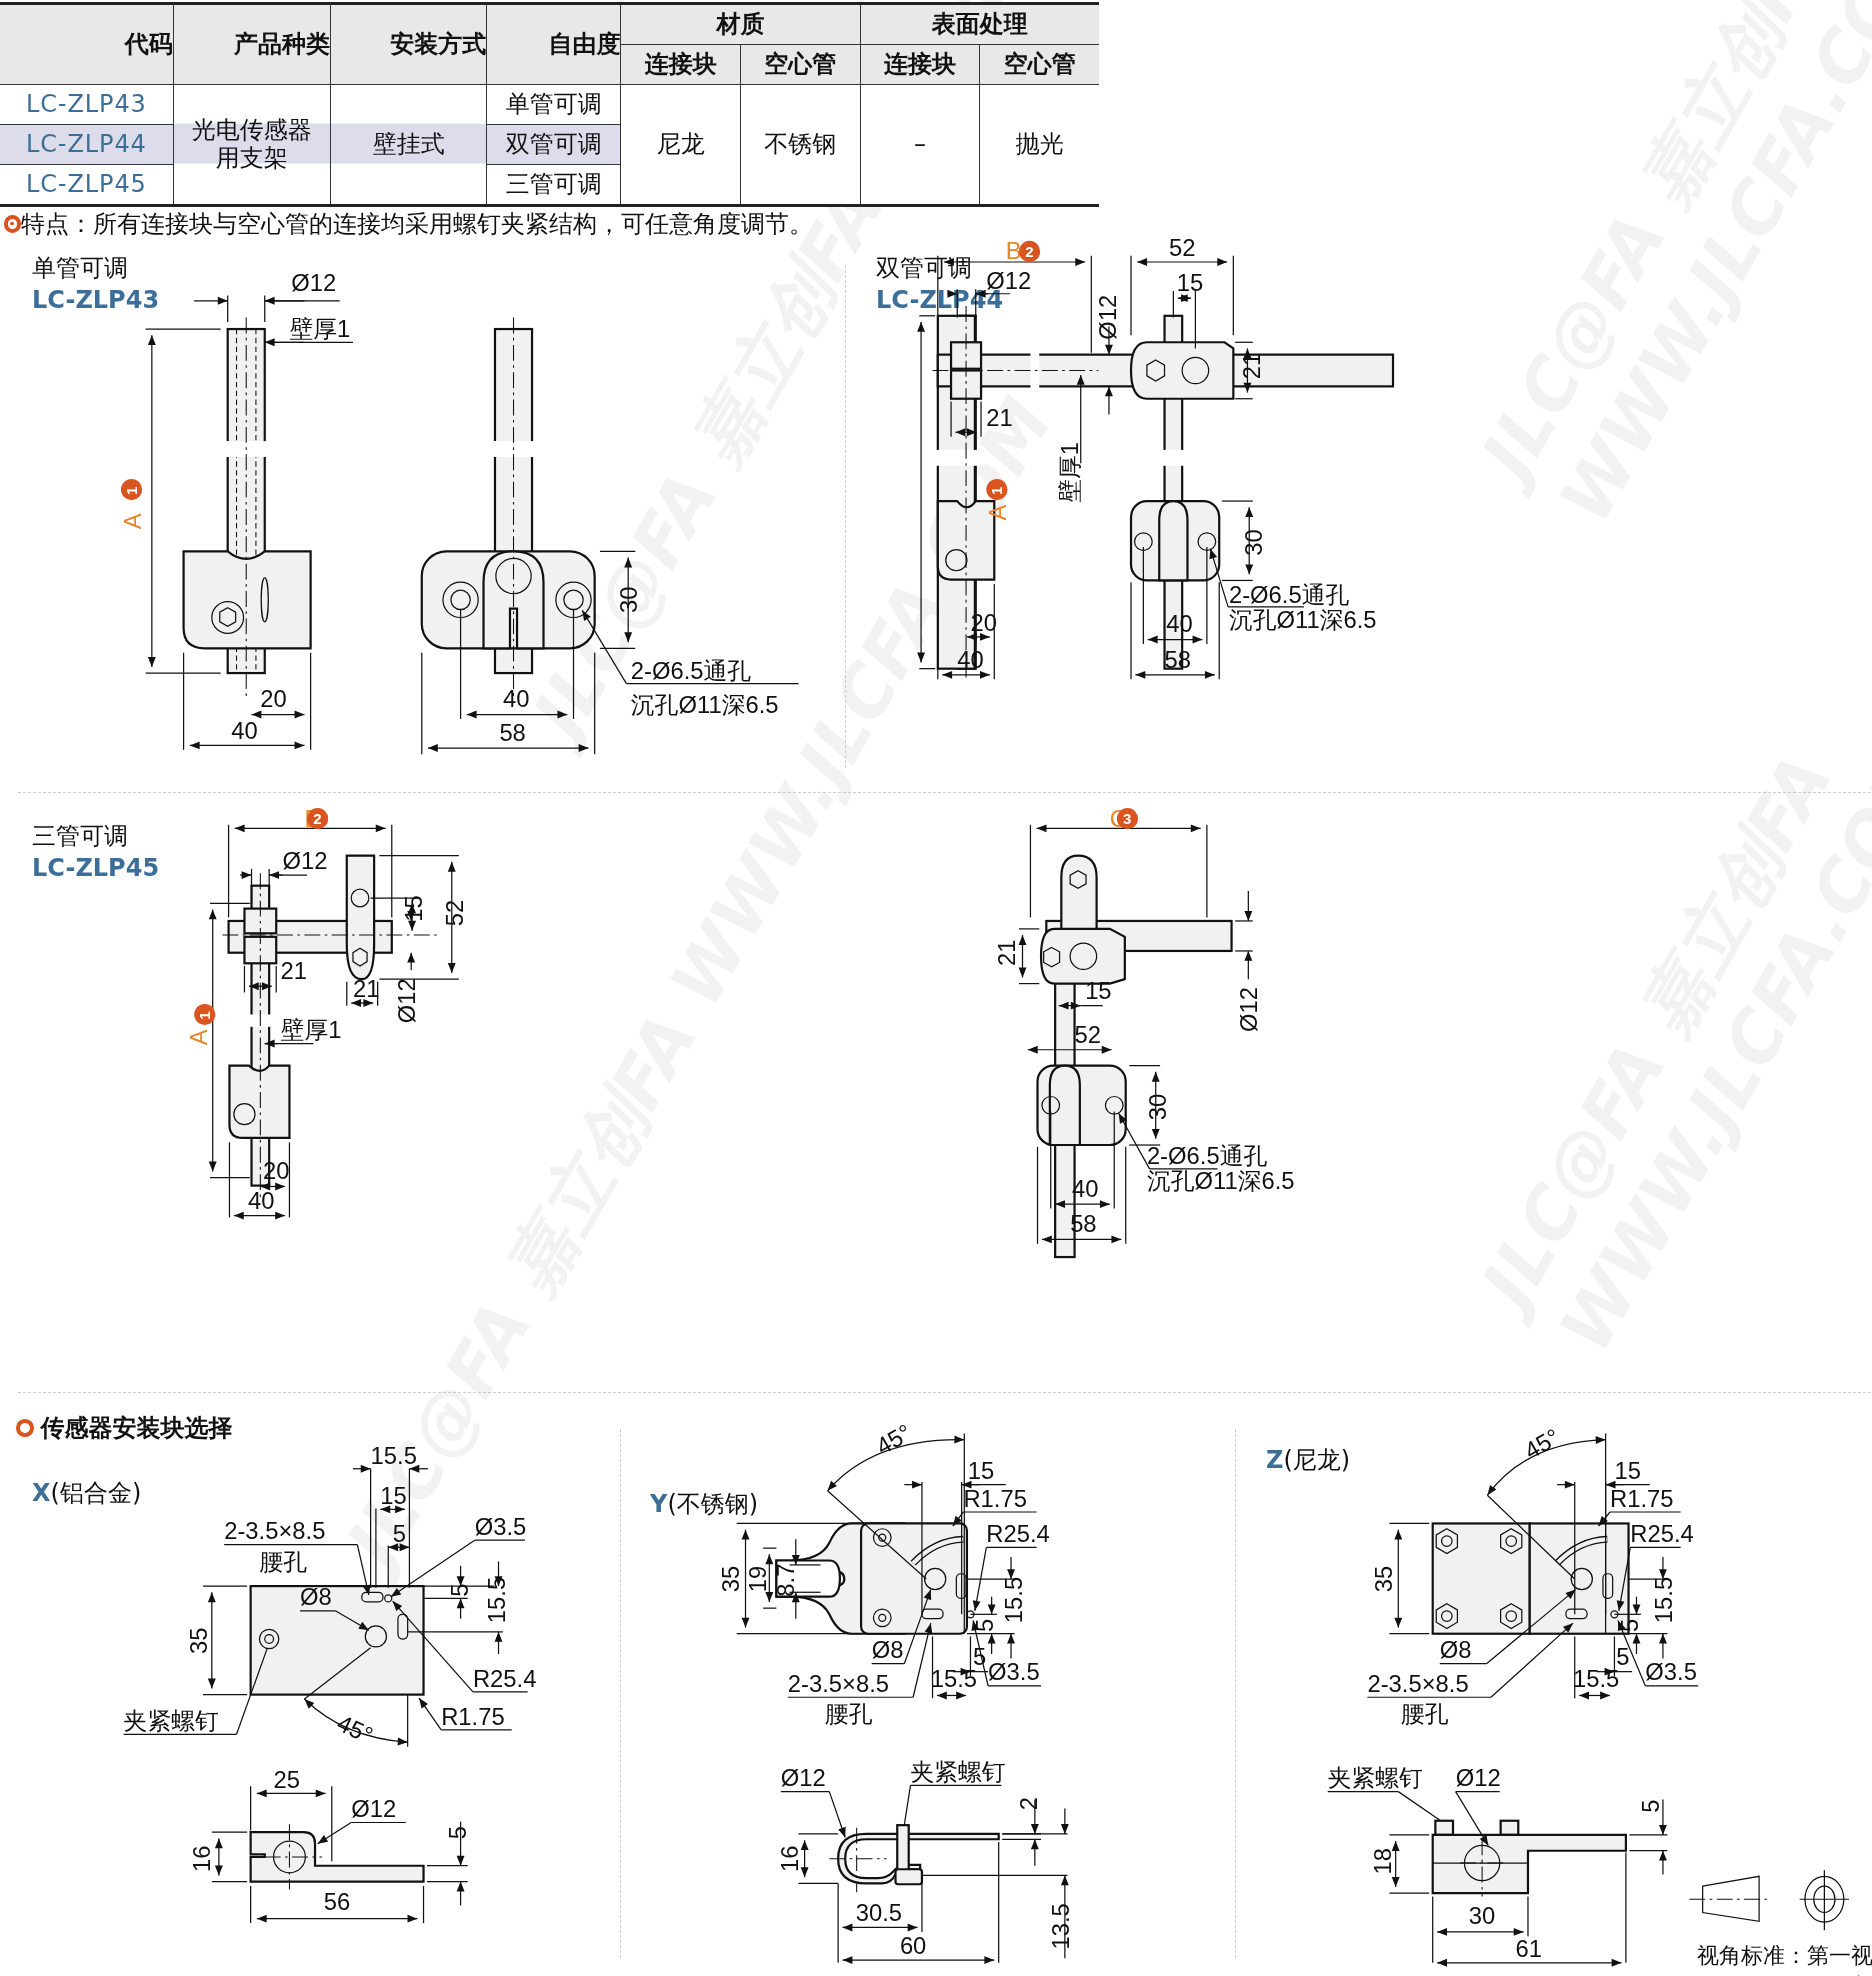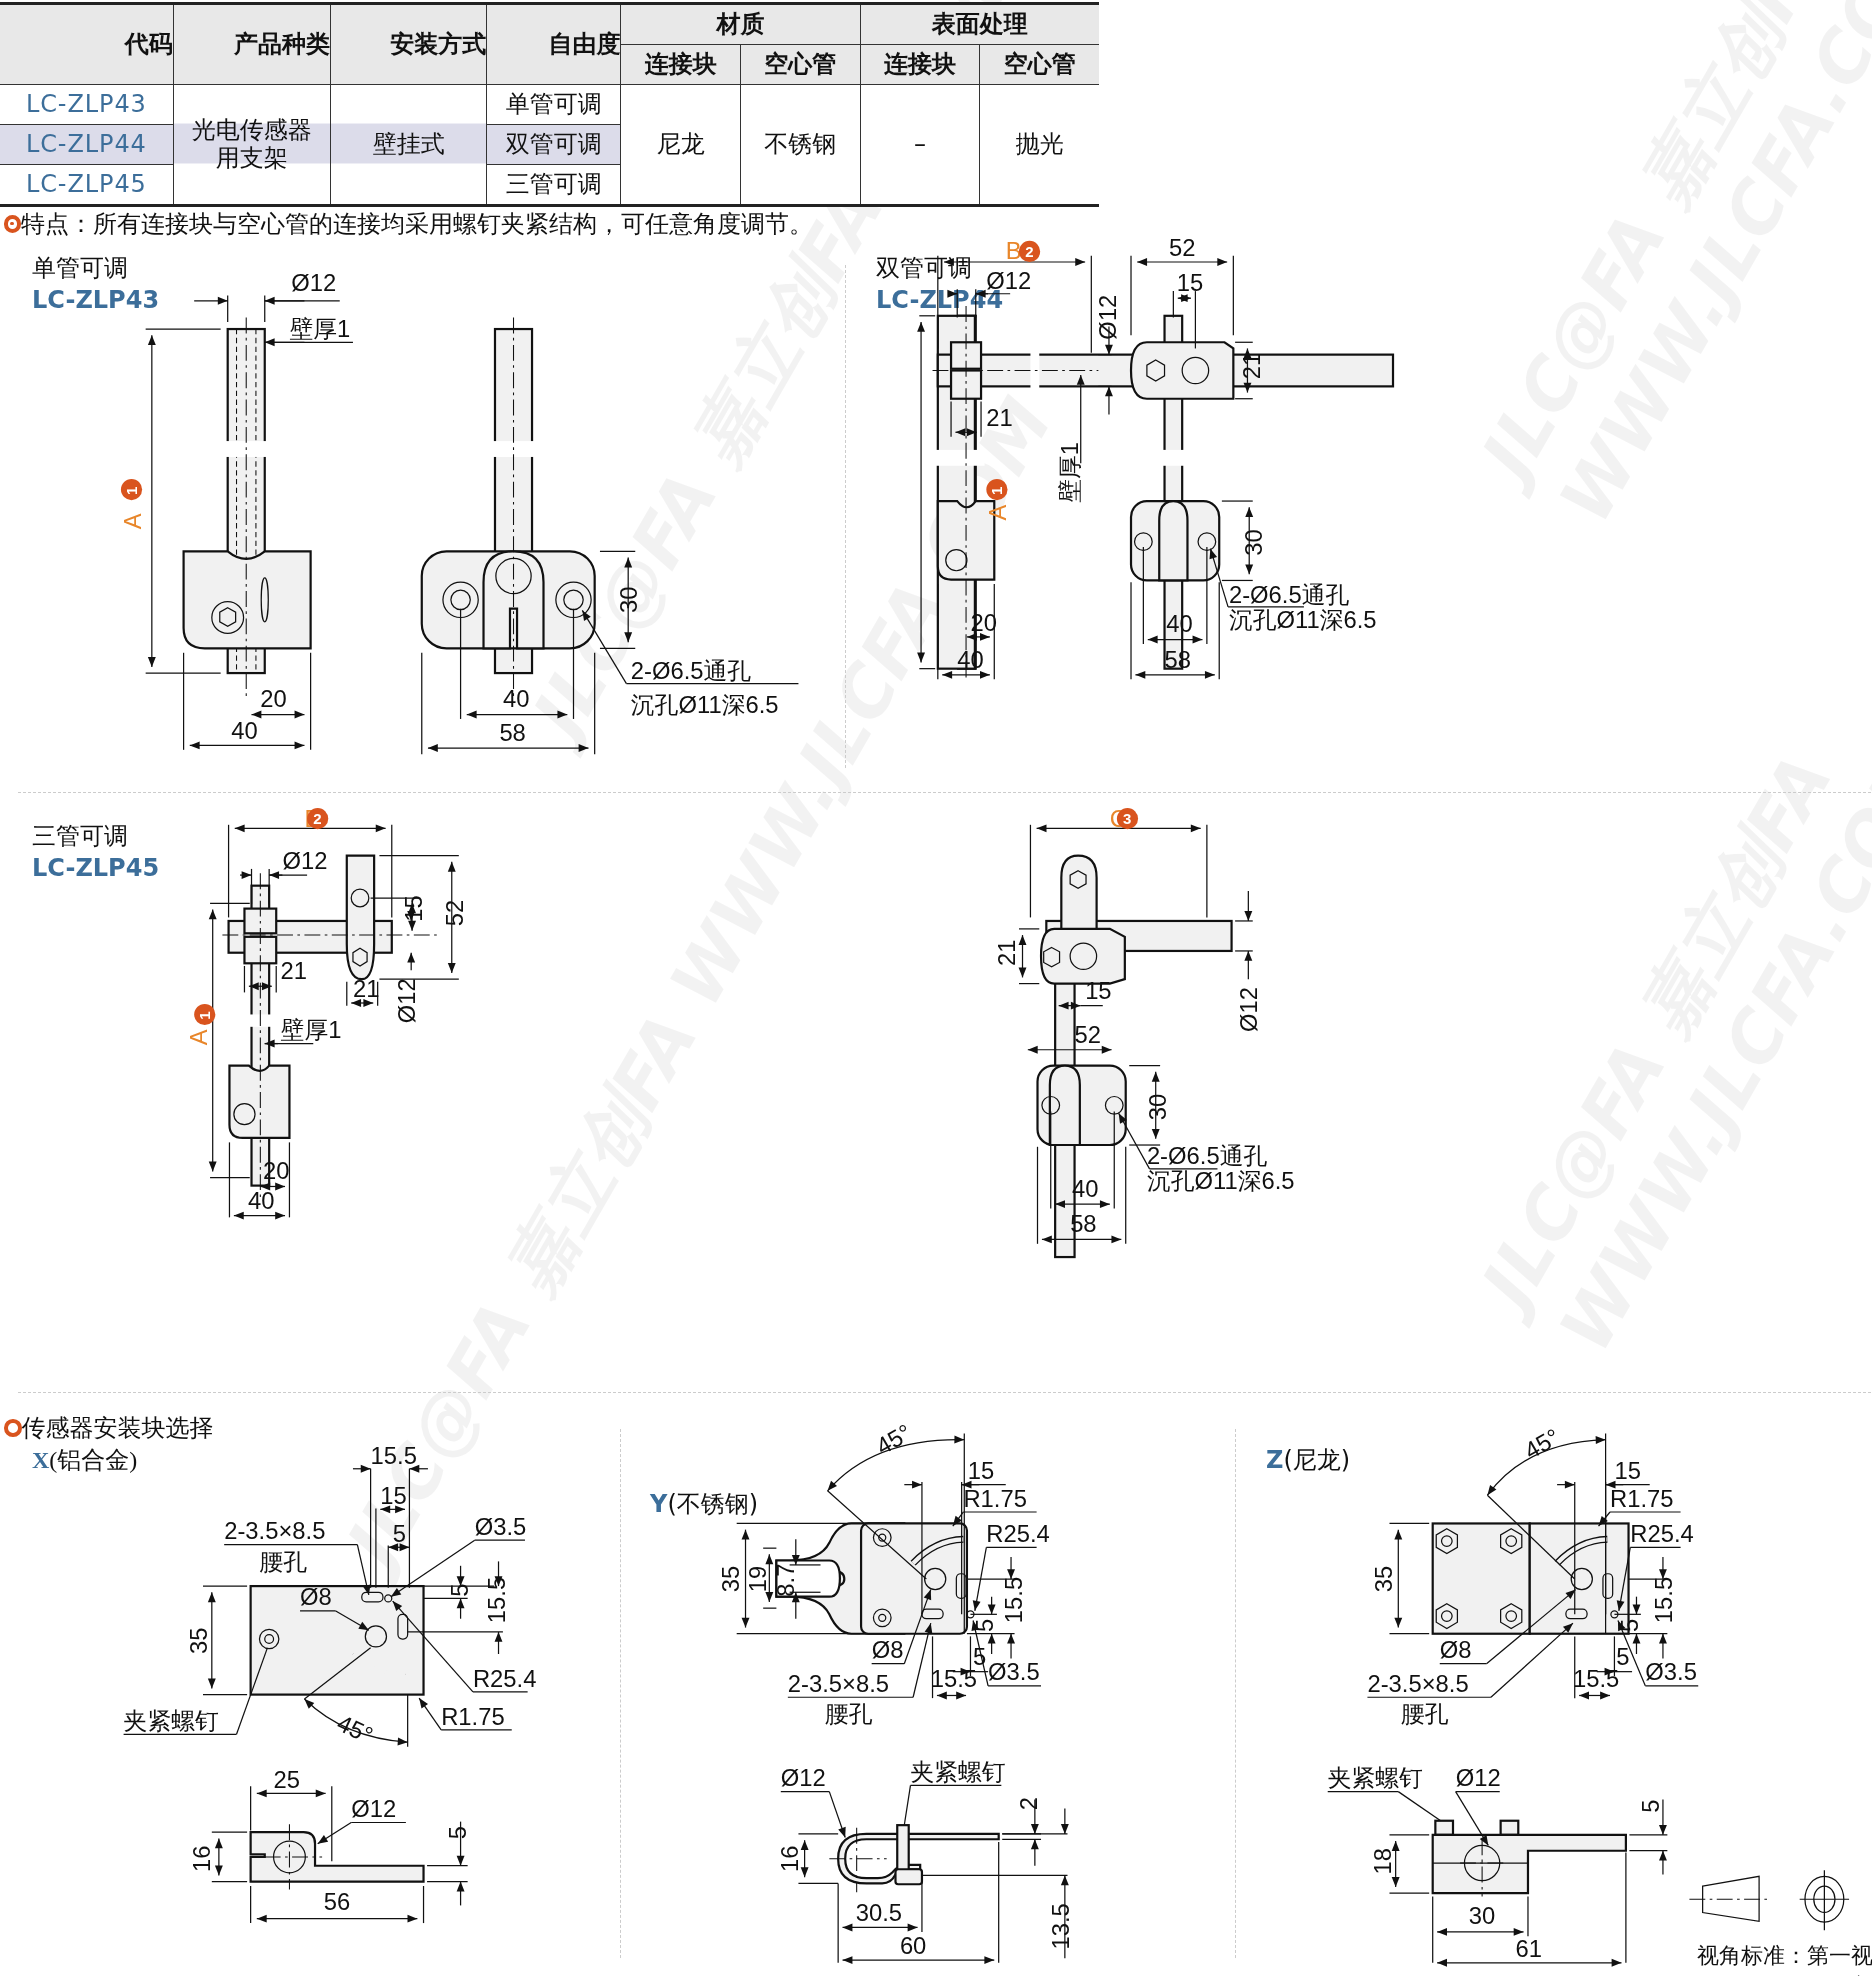--- a/index.html
+++ b/index.html
@@ -98,25 +98,25 @@
   <div>三管可调</div>
   <div class="sec-code">LC-ZLP45</div>
 </div>
 
 <div class="vdivider" style="left:845px;top:265px;height:503px;"></div>
 <div class="divider" style="left:17.6px;top:792px;width:1853px;"></div>
 <div class="divider" style="left:17.6px;top:1392px;width:1853px;"></div>
 <div class="vdivider" style="left:620px;top:1429px;height:529px;"></div>
 <div class="vdivider" style="left:1235px;top:1429px;height:529px;"></div>
 
-<div class="sec-title" style="left:4px;top:1412px;display:flex;align-items:center;">
+<div class="sec-title" style="left:16px;top:1412px;display:flex;align-items:center;gap:7px;font-weight:bold;">
   <span class="ring"></span>
   <span>传感器安装块选择</span>
 </div>
-<div class="sec-title" style="left:32px;top:1444px;font-family:Liberation Serif, serif;"><span class="sec-code">X</span><span>(铝合金)</span></div>
+<div class="sec-title" style="left:32px;top:1477px;"><span class="sec-code">X</span><span>(铝合金)</span></div>
 <div class="sec-title" style="left:650px;top:1444px;margin-top:44px;"><span class="sec-code">Y</span><span>(不锈钢)</span></div>
 <div class="sec-title" style="left:1266px;top:1444px;"><span class="sec-code">Z</span><span>(尼龙)</span></div>
 
 <svg class="drw" width="1873" height="1976" viewBox="0 0 2123 2240">
   <defs>
     <marker id="ar" viewBox="0 0 10 10" refX="10" refY="5" markerWidth="14" markerHeight="8" orient="auto-start-reverse">
         <path d="M0,1 L10,5 L0,9 z" fill="#111"></path>
       </marker>
   </defs>
 

